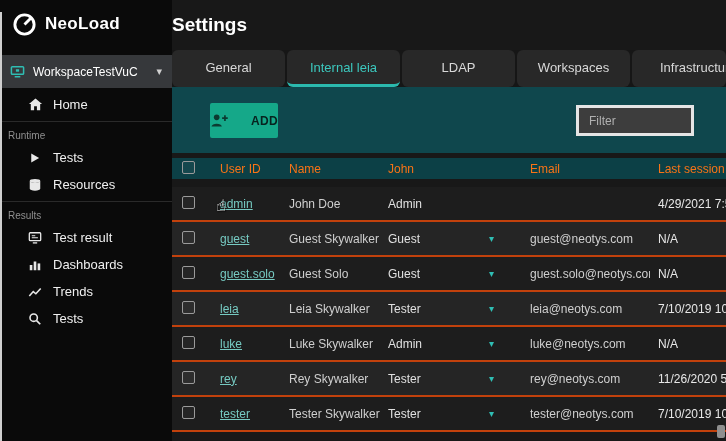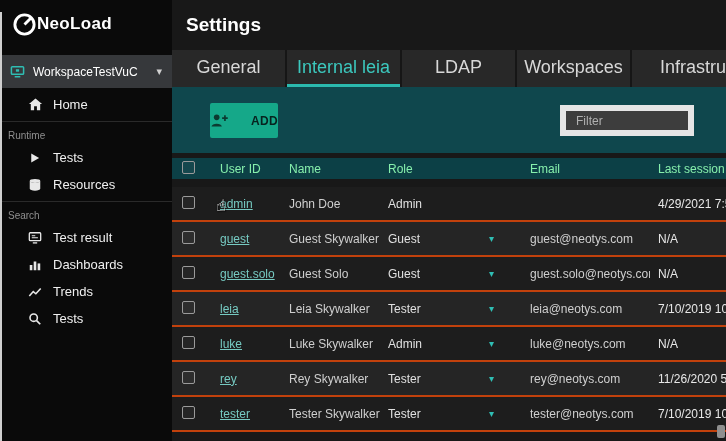--- a/index.html
+++ b/index.html
@@ -2,59 +2,59 @@
 <html><head>
 <meta charset="utf-8">
 <style>
   * { margin:0; padding:0; box-sizing:border-box; }
   html,body { width:726px; height:441px; background:#000; overflow:hidden;
               font-family:"Liberation Sans","DejaVu Sans",sans-serif; }
   #screen { position:relative; width:726px; height:441px; background:#161616; overflow:hidden; }
 
   
   .sidebar { position:absolute; left:0; top:0; width:172px; height:441px; background:#0a0a0a; z-index:5; }
-  .logo-row { height:48px; display:flex; align-items:center; padding:0 12px; }
+  .logo-row { height:48px; display:flex; align-items:center; gap:8px; padding:0 12px; }
   .logo-text { color:#fff; font-size:17px; font-weight:600; letter-spacing:.3px; }
   .workspace-row { margin-top:7px; height:33px; background:#36383b; display:flex; align-items:center;
                    gap:8px; padding:7px 10px; color:#fff; font-size:12px; cursor:pointer; }
   .workspace-row .chev { margin-left:auto; color:#d0d0d0; font-size:11px; }
   .nav { margin-top:3px; }
   .nav-item { height:27px; display:flex; align-items:center; gap:10px; padding-left:27px;
               color:#f0f0f0; font-size:13px; cursor:pointer; }
   .nav-item .ic { width:16px; display:flex; justify-content:center; }
   .nav-divider { height:1px; background:#2a2a2a; margin:3px 0; }
   .section-label { font-size:10px; color:#8f8f8f; padding:5px 0 3px 8px; }
 
   
   .main { position:absolute; left:172px; top:0; width:554px; height:441px; background:#181818; }
   .main-header { position:absolute; top:0; left:0; width:100%; height:50px; display:flex; align-items:center;
-                 padding-left:14px; background:#181818; }
+                 background:#181818; }
   .main-header h1 { color:#fff; font-size:19px; font-weight:700; }
 
   .tabs { position:absolute; top:50px; left:0; width:100%; height:37px; display:flex; background:#161616; }
-  .tab { width:113px; margin-right:2px; background:#282828; color:#d8d8d8; font-size:18px;
+  .tab { width:113px; margin-right:2px; background:#282828; color:#d8d8d8; font-size:13px;
          display:flex; align-items:center; justify-content:center; cursor:pointer;
-         border-bottom:3px solid transparent; white-space:nowrap; overflow:hidden; }
+         border-bottom:3px solid transparent; white-space:nowrap; overflow:hidden;border-radius:6px; }
   .tab.active { color:#3cc8be; border-bottom-color:#2bb9ae; }
   .tab.cut { flex:1; width:auto; margin-right:0; justify-content:flex-start; padding-left:28px; }
 
   .toolbar { position:absolute; top:87px; left:0; width:100%; height:66px; background:#0f474d; }
   .add-btn { position:absolute; left:38px; top:16px; width:68px; height:35px; background:#15a889;
              border:none; border-radius:2px; display:flex; align-items:center; justify-content:center;
              gap:22px; cursor:pointer; color:#07231f; font-weight:700; font-size:12px; letter-spacing:.3px; }
-  .filter-input { position:absolute; right:32px; top:18px; width:134px; height:31px; background:#3d3d3d;
-                  border:6px solid #e5e5e5; color:#ddd; font-size:12px; padding:0 10px; outline:none; }
+  .filter-input { position:absolute; right:32px; top:18px; width:118px; height:31px; background:#3d3d3d;
+                  border:3px solid #e5e5e5; color:#ddd; font-size:12px; padding:0 10px; outline:none; }
   .filter-input::placeholder { color:#b0b0b0; }
 
   .grid { display:grid; grid-template-columns:40px 69px 99px 142px 128px 76px; align-items:center; }
   .cell { padding-left:8px; overflow:hidden; white-space:nowrap; }
   .c-check { padding-left:10px; }
 
   .thead { position:absolute; top:158px; left:0; width:100%; height:21px; background:#0c4046;
-           color:#86efac; font-size:12px; font-weight:500; }
+           color:#f97316; font-size:12px; font-weight:500; }
   .rows { position:absolute; top:187px; left:0; width:100%; }
   .row { height:35px; border-bottom:2px solid #c2410c; font-size:12px; }
   .row.odd { background:#1d1d1d; }
   .row.even { background:#252525; }
   .checkbox { width:13px; height:13px; border:1.5px solid #9a9a9a; border-radius:2px;
               background:rgba(255,255,255,0.04); display:inline-block; cursor:pointer; }
   .uid { color:#76cac2; text-decoration:underline; cursor:pointer; }
   .name-cell, .email-cell { color:#cfcfcf; }
   .role-cell { color:#e0e0e0; display:flex; align-items:center; }
   .role-chev { margin-left:auto; margin-right:28px; color:#2fbdb3; font-size:10px; cursor:pointer; }
@@ -114,21 +114,21 @@
         <span class="ic">
           <svg viewBox="0 0 16 16" width="14" height="14">
             <ellipse cx="8" cy="3.4" rx="6" ry="2.2" fill="#e8e8e8"></ellipse>
             <path d="M2 3.4 v9 c0 1.2 2.7 2.2 6 2.2 s6-1 6-2.2 v-9 c0 1.2-2.7 2.2-6 2.2 S2 4.6 2 3.4 Z" fill="#e8e8e8"></path>
           </svg>
         </span>
         <span>Resources</span>
       </div>
 
       <div class="nav-divider"></div>
-      <div class="section-label">Search</div>
+      <div class="section-label">Results</div>
 
       <div class="nav-item">
         <span class="ic">
           <svg viewBox="0 0 16 16" width="14" height="14">
             <rect x="1.5" y="2" width="13" height="9" rx="1" fill="none" stroke="#e8e8e8" stroke-width="1.5"></rect>
             <path d="M4.3 5.4 h4 M4.3 7.7 h7" stroke="#e8e8e8" stroke-width="1.2"></path>
             <path d="M5.5 13.6 h5" stroke="#e8e8e8" stroke-width="1.5"></path>
           </svg>
         </span>
         <span>Test result</span>
@@ -185,21 +185,21 @@
         </svg>
         <span>ADD</span>
       </button>
       <input class="filter-input" type="text" placeholder="Filter" style="">
     </div>
 
     <div class="thead grid">
       <div class="cell c-check"><span class="checkbox"></span></div>
       <div class="cell">User ID</div>
       <div class="cell">Name</div>
-      <div class="cell">Role</div>
+      <div class="cell">John</div>
       <div class="cell">Email</div>
       <div class="cell">Last session</div>
     </div>
 
     <div class="rows">
 
       <div class="row odd grid">
         <div class="cell c-check"><span class="checkbox"></span></div>
         <div class="cell"><a class="uid">admin</a></div>
         <div class="cell name-cell">John Doe</div>

